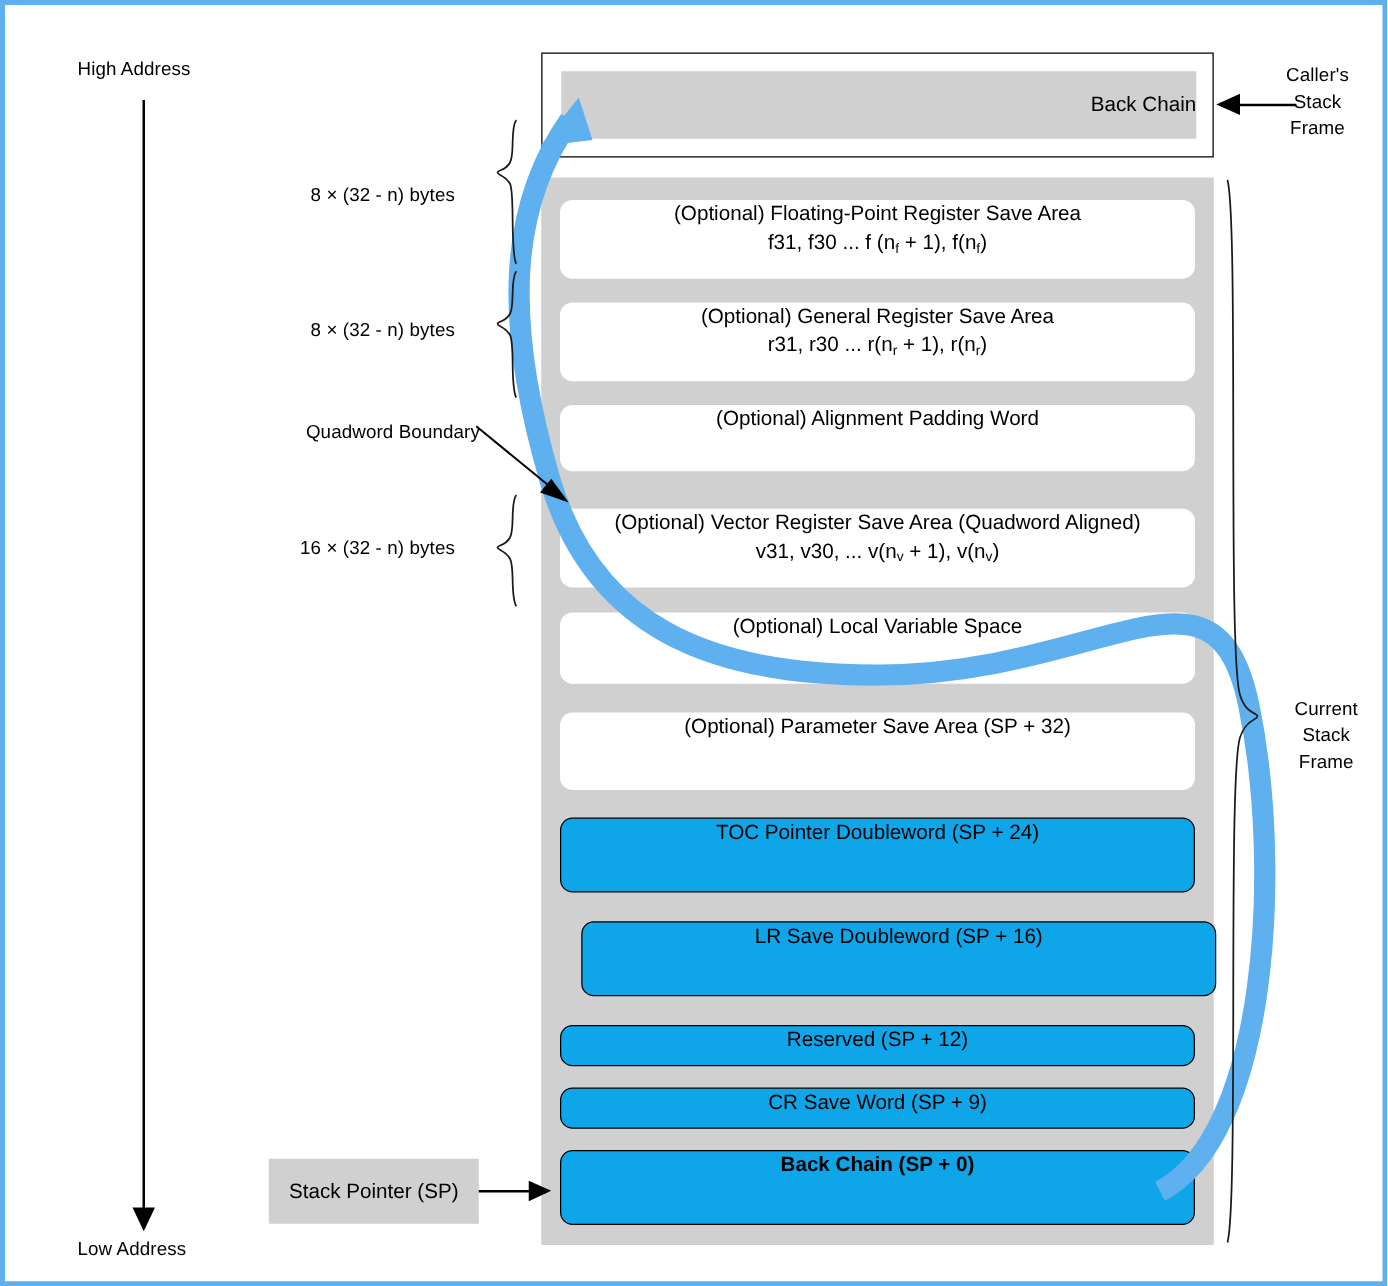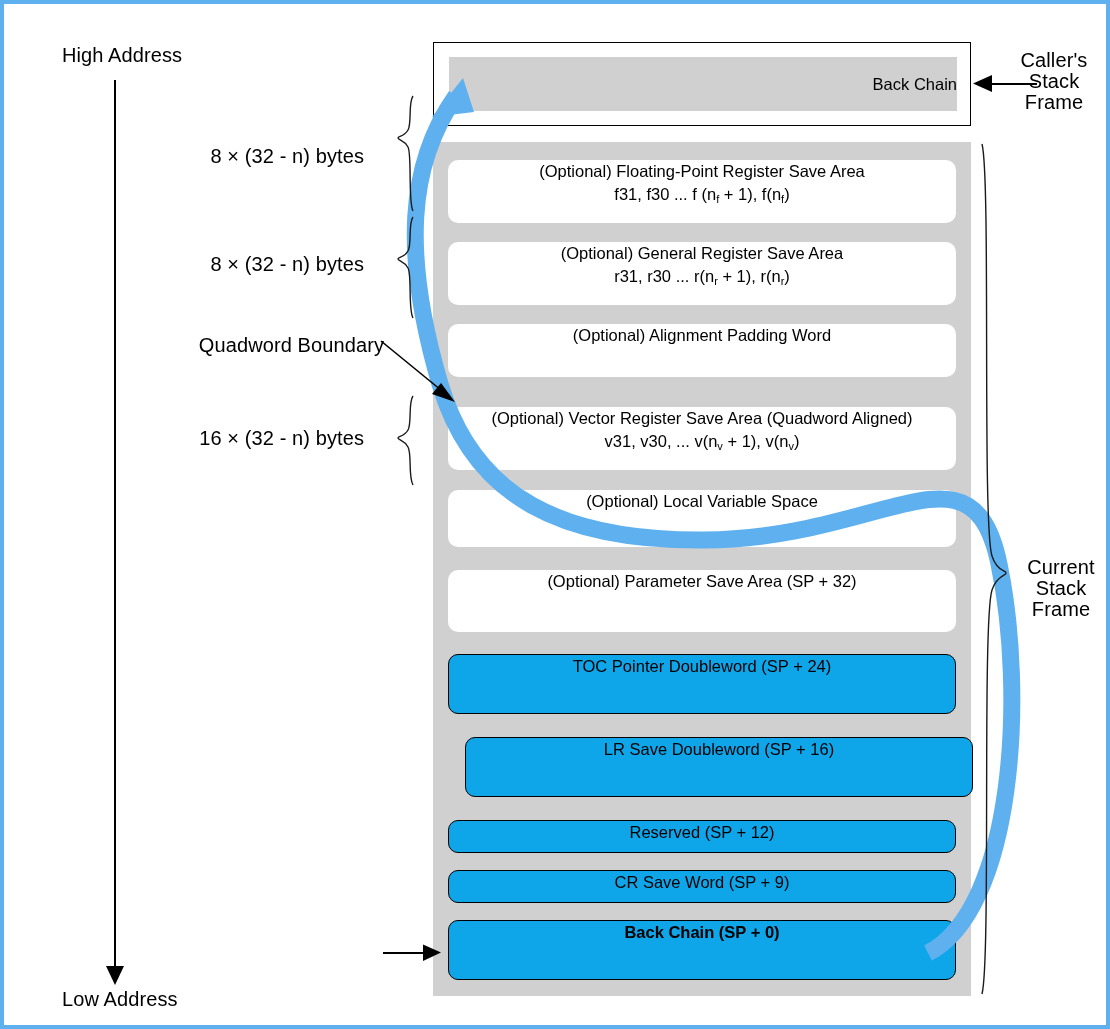--- a/index.html
+++ b/index.html
@@ -14,21 +14,21 @@
     height:1029px;
     box-sizing:border-box;
     border:4px solid #5fb0ef;
     background:#ffffff;
     overflow:hidden;
   }
   .abs{position:absolute;}
 
   
   .lbl{
-    font-size:20px;
+    font-size:15px;
     line-height:21px;
     white-space:pre;
     letter-spacing:0.1px;
   }
   .lbl.center{text-align:center;}
   .lbl.right{text-align:right;}
   .boxtext{
     font-size:16.5px;
     line-height:23px;
     text-align:center;
@@ -164,20 +164,23 @@
       <div class="boxtext">CR Save Word (SP + 9)</div>
     </div>
 
     <div class="slot grayb" style="top:778px;height:60px;font-weight:bold;">
       <div class="boxtext">Back Chain (SP + 0)</div>
     </div>
   </div>
 
   <div class="abs lbl center" id="current-side-label" style="left:1012px;top:553px;width:90px;">Current<br>Stack<br>Frame</div>
 
+  <div class="abs" id="sp-box">
+    <div class="boxtext">Stack Pointer (SP)</div>
+  </div>
   <div class="abs hline" style="left:379px;top:948px;width:48px;"></div>
   <svg class="abs" style="left:418px;top:939px;width:20px;height:20px;">
     <polygon points="19,9.5 1,1.5 1,18" fill="#000000"></polygon>
   </svg>
 
   <svg id="overlay" viewBox="0 0 1102 1021">
 
     <g>
       <path d="M 924,949
                C 1010,905 1022,690 995,560

